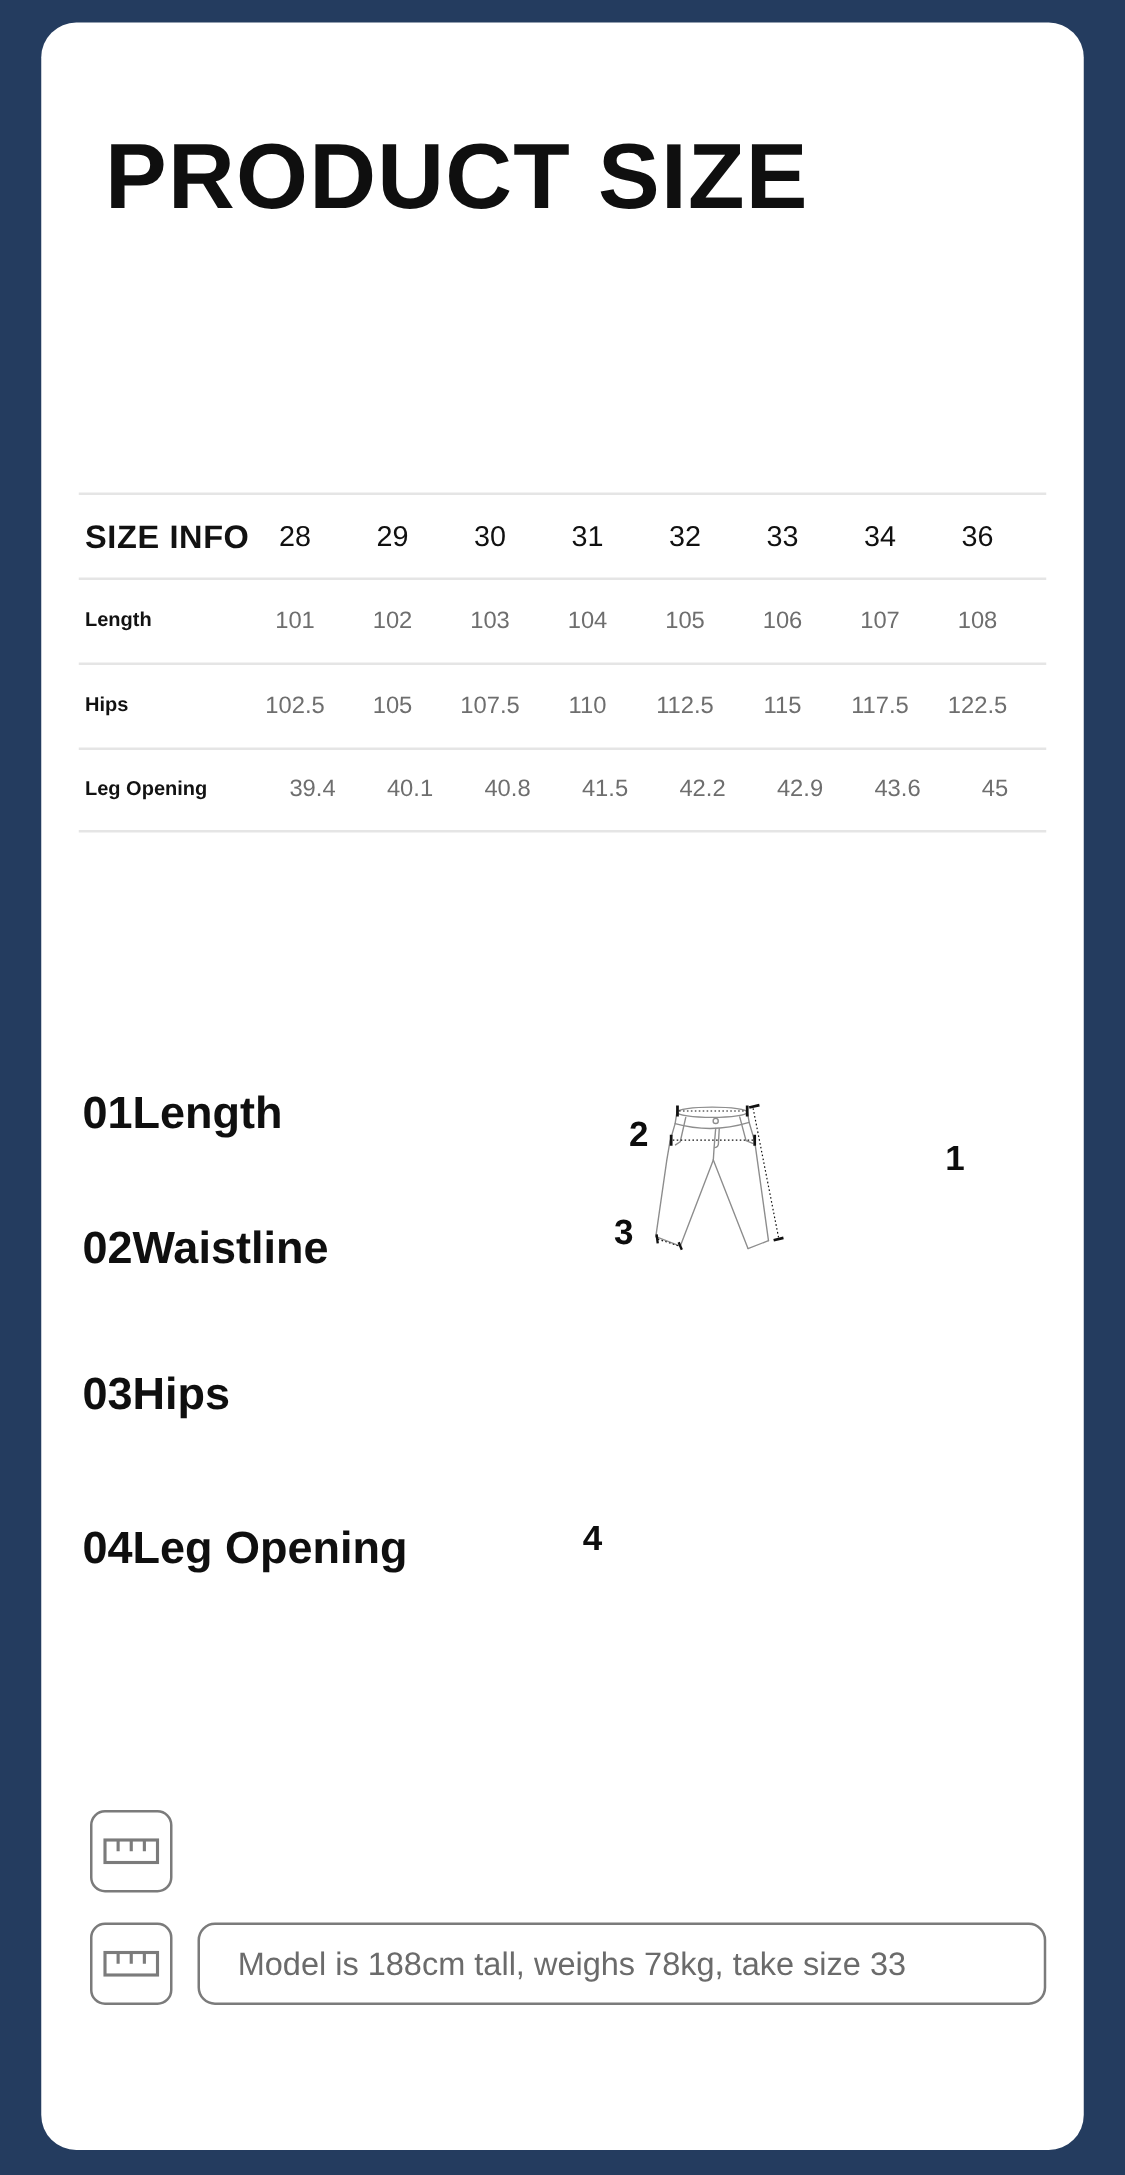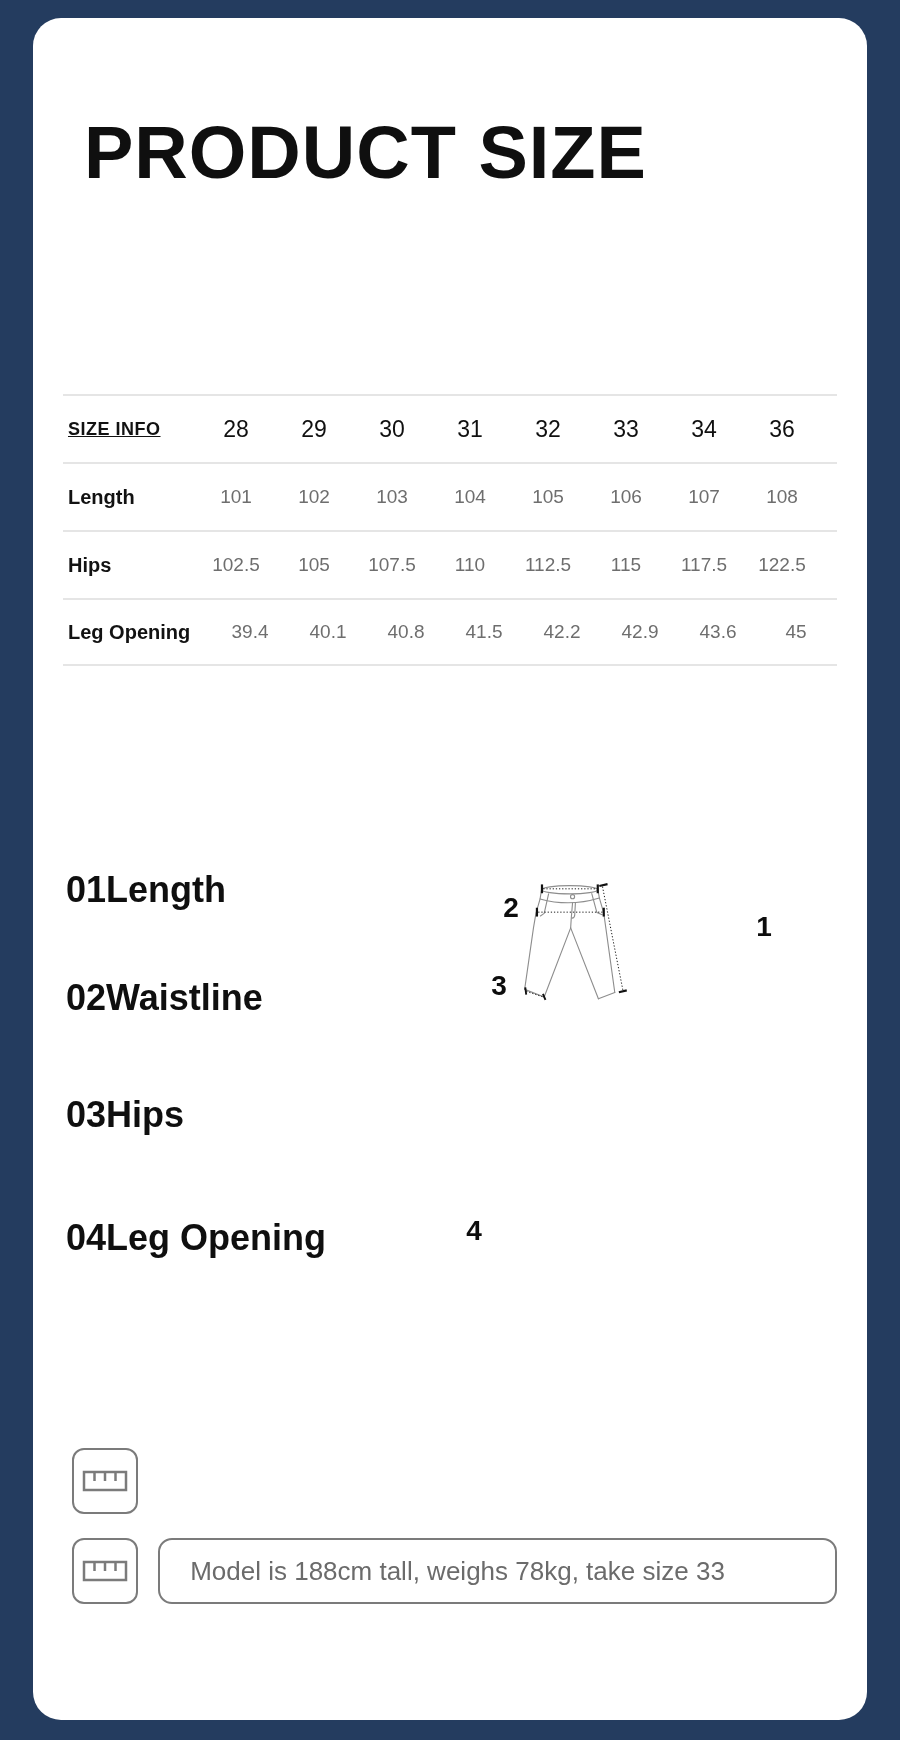--- a/index.html
+++ b/index.html
@@ -20,23 +20,23 @@
   }
   
   .size-table { position:absolute; left:63px; top:394px; width:774px; }
   .trow {
     display:flex; align-items:center; height:68px;
     border-top:2px solid #e5e5e5; padding-right:16px;
   }
   .trow:last-child { border-bottom:2px solid #e5e5e5;gap:28px; }
   .tlabel {
     width:134px; flex:0 0 134px; padding-left:5px;
-    font-weight:700; color:#121212; font-size:20px; white-space:nowrap;
+    font-weight:700; color:#121212; font-size:16px; white-space:nowrap;
   }
-  .trow.head .tlabel { font-size:18px; letter-spacing:0.5px;text-decoration:underline; }
+  .trow.head .tlabel { font-size:26px; letter-spacing:0.5px; }
   .tcell { flex:1; text-align:center; font-size:19px; color:#6e6e6e; white-space:nowrap; }
   .trow.head .tcell { font-size:23px; font-weight:400; color:#101010; }
   
   .legend-item {
     position:absolute; left:66px; font-size:36px; font-weight:700; color:#0f0f0f;
     white-space:nowrap;
   }
   
   .pants-svg { position:absolute; left:440px; top:880px; }
   .callout {
@@ -55,21 +55,21 @@
     display:flex; align-items:center; justify-content:center;
     padding-right:80px;
     font-size:26px; color:#6b6b6b; white-space:nowrap;
   }
 </style>
 </head>
 <body>
 
 <div class="card">
 
-  <h1 class="title" style="position:absolute; left:51px; top:92px;">PRODUCT SIZE</h1>
+  <h1 class="title" style="position:absolute; left:51px; top:80px;">PRODUCT SIZE</h1>
 
   <div class="size-table" style="left:30px; top:376px;">
     <div class="trow head">
       <div class="tlabel">SIZE INFO</div>
       <div class="tcell">28</div>
       <div class="tcell">29</div>
       <div class="tcell">30</div>
       <div class="tcell">31</div>
       <div class="tcell">32</div>
       <div class="tcell">33</div>

